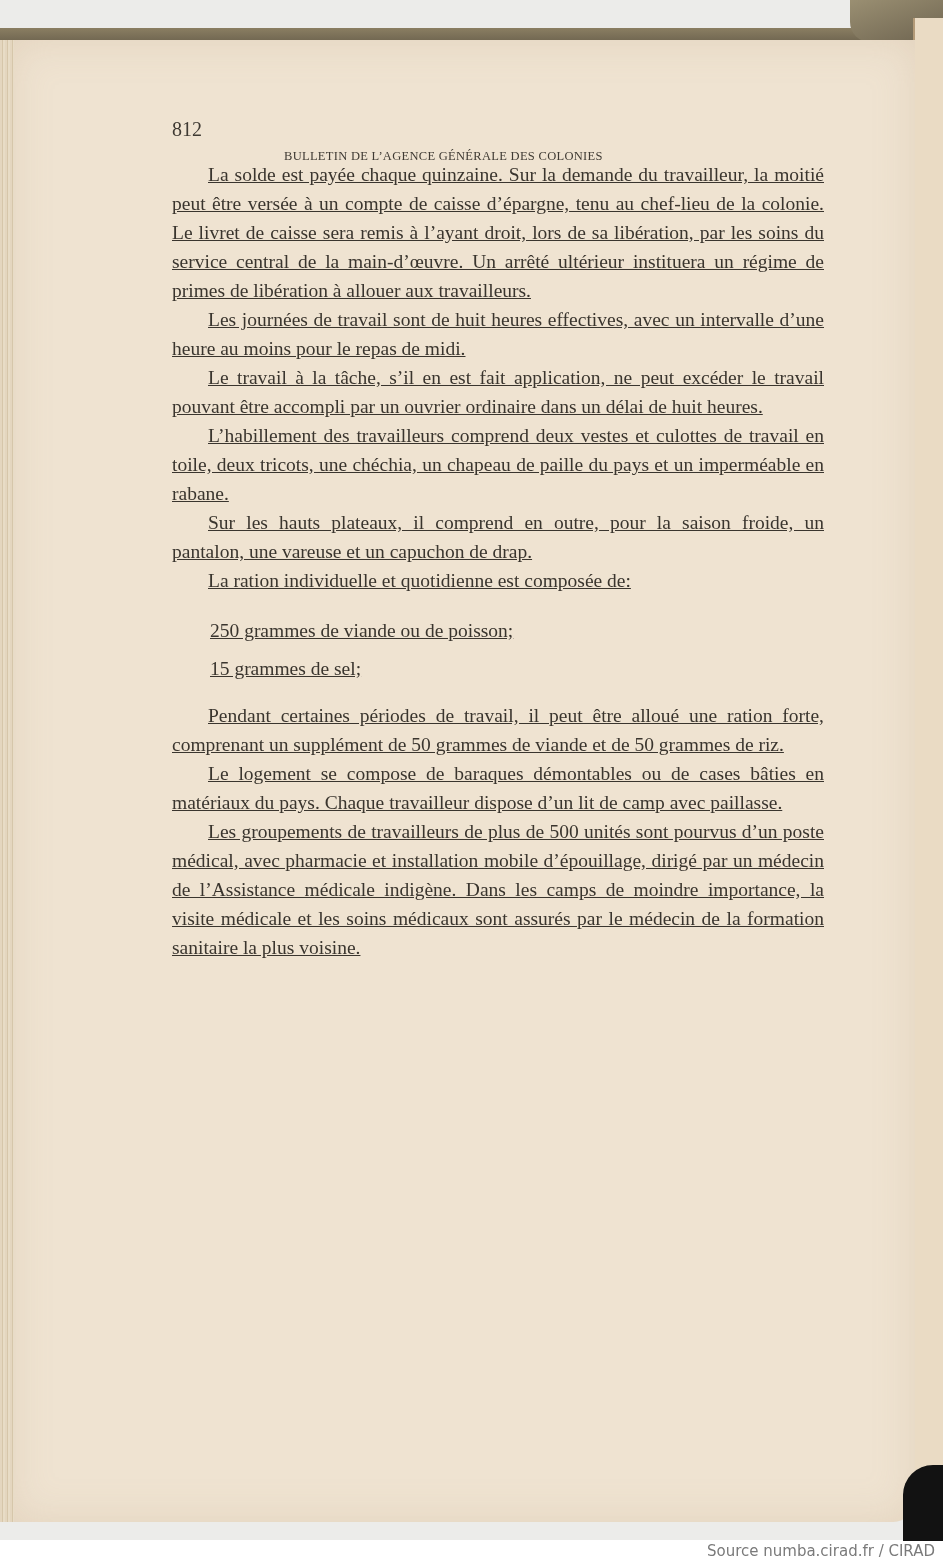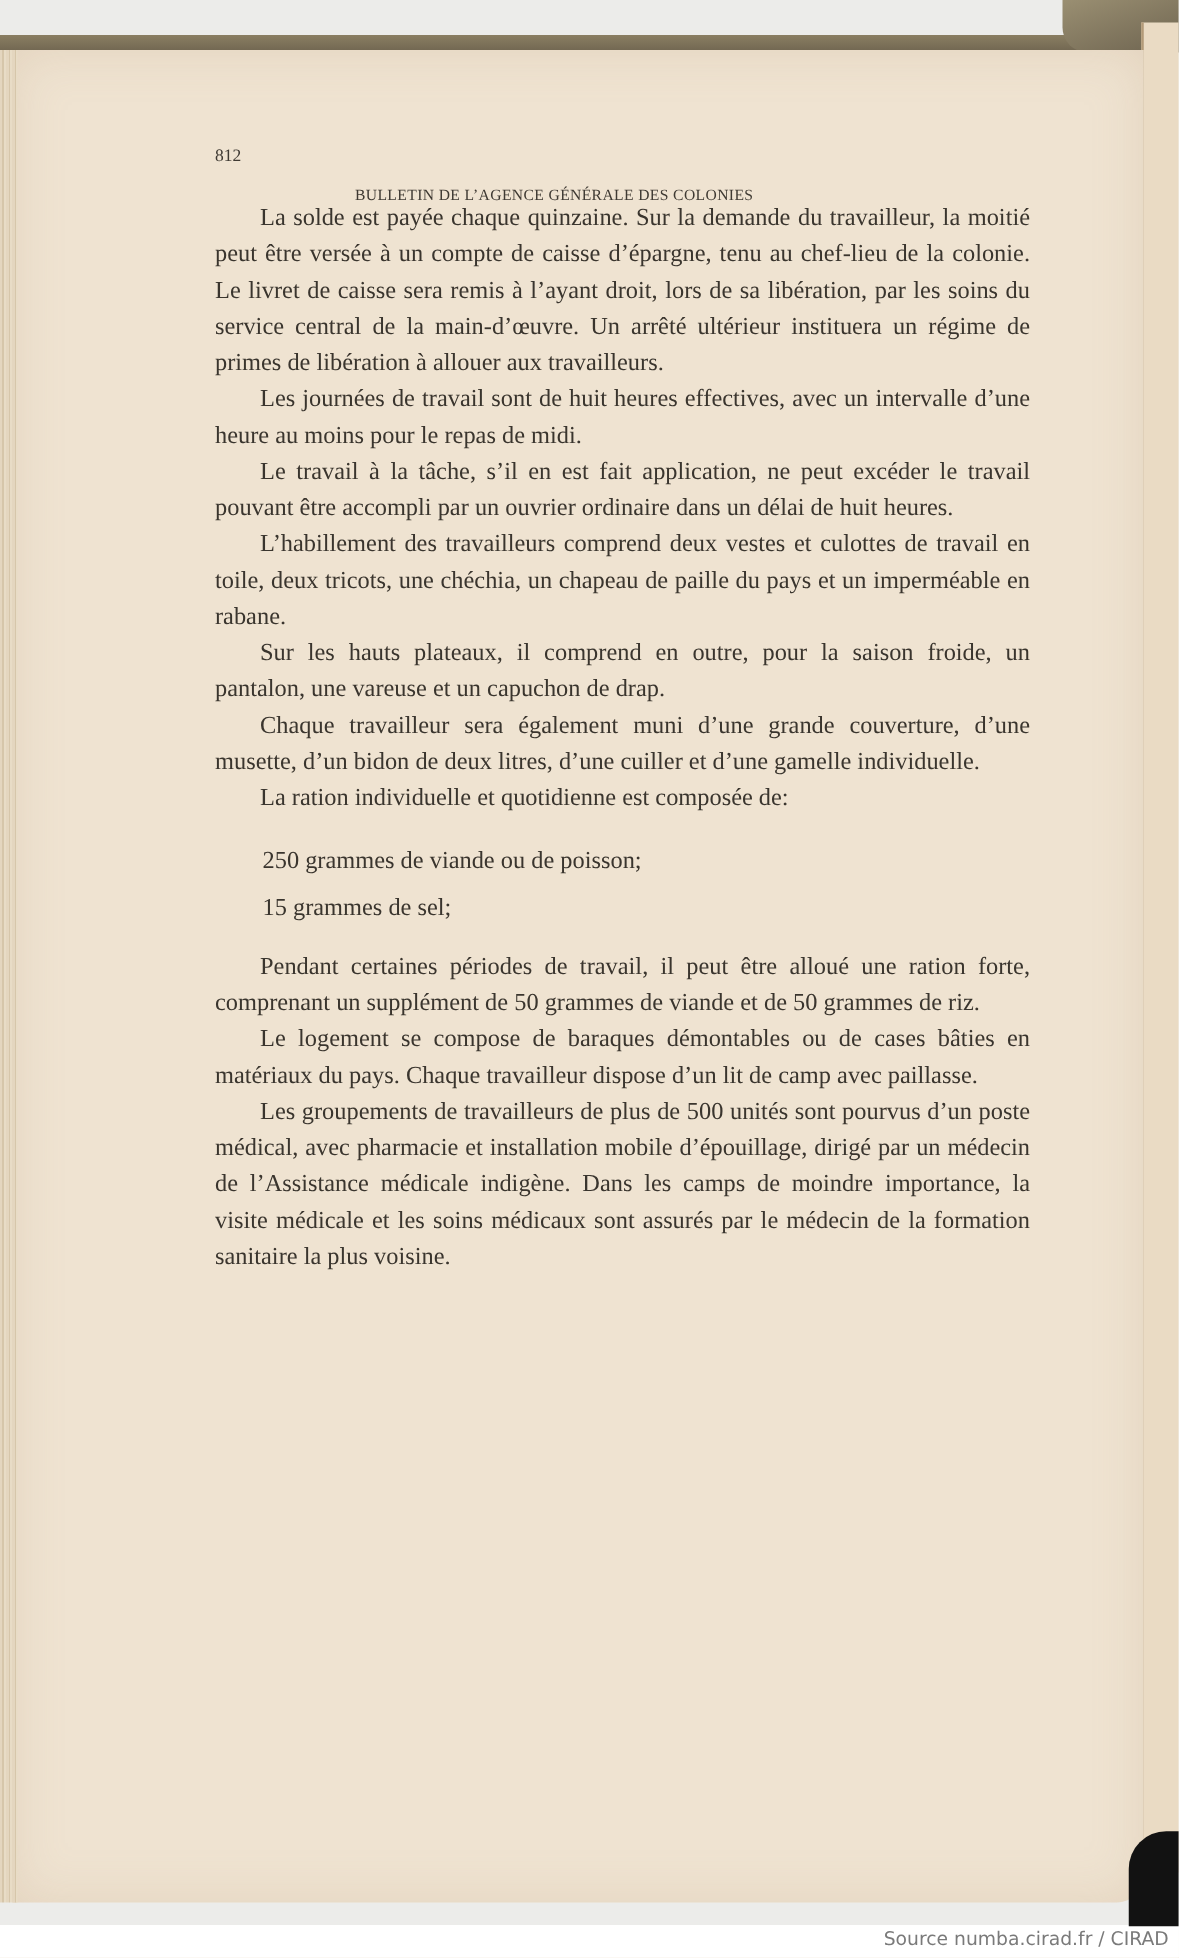--- a/index.html
+++ b/index.html
@@ -40,34 +40,35 @@
       background: #121212;
       border-radius: 30px 0 0 0;
     }
 
     .running-head {
       position: absolute; left: 172px; top: 118px; width: 650px; height: 20px;
       color: #3f3a33;
     }
     .page-number {
       position: absolute; left: 0; top: 0;
-      font-size: 14px; font-family: "Liberation Serif", serif;
+      font-size: 20px; font-family: "Liberation Serif", serif;
     }
     .head-title {
       position: absolute; left: 112px; top: 3px;
       font-size: 12.5px; letter-spacing: 0.3px;
       font-family: "Liberation Serif", serif; text-transform: uppercase; margin-top: 28px;
     }
 
     .text-block {
       position: absolute; left: 172px; top: 160px; width: 652px;
       color: #3a352e;
       font-family: "Liberation Serif", serif;
       font-size: 19.5px; line-height: 29px;
       text-align: justify;
+      text-decoration: underline;
     }
     .para { text-indent: 36px; }
     .ration-list { margin: 17px 0 14px 0; }
     .ration-item { padding-left: 38px; line-height: 37.5px; text-align: left; }
 
     .source-caption {
       position: absolute; right: 8px; top: 1542px;
       font-family: "DejaVu Sans", sans-serif; font-size: 15px;
       color: #7a7a7a;
     }
@@ -87,21 +88,20 @@
   <span class="page-number">812</span>
   <span class="head-title">BULLETIN DE L’AGENCE GÉNÉRALE DES COLONIES</span>
 </div>
 
 <div class="text-block">
   <p class="para">La solde est payée chaque quinzaine. Sur la demande du travailleur, la moitié peut être versée à un compte de caisse d’épargne, tenu au chef-lieu de la colonie. Le livret de caisse sera remis à l’ayant droit, lors de sa libération, par les soins du service central de la main-d’œuvre. Un arrêté ultérieur instituera un régime de primes de libération à allouer aux travailleurs.</p>
   <p class="para">Les journées de travail sont de huit heures effectives, avec un intervalle d’une heure au moins pour le repas de midi.</p>
   <p class="para">Le travail à la tâche, s’il en est fait application, ne peut excéder le travail pouvant être accompli par un ouvrier ordinaire dans un délai de huit heures.</p>
   <p class="para">L’habillement des travailleurs comprend deux vestes et culottes de travail en toile, deux tricots, une chéchia, un chapeau de paille du pays et un imperméable en rabane.</p>
   <p class="para">Sur les hauts plateaux, il comprend en outre, pour la saison froide, un pantalon, une vareuse et un capuchon de drap.</p>
-  <p class="para">Chaque travailleur sera également muni d’une grande couverture, d’une musette, d’un bidon de deux litres, d’une cuiller et d’une gamelle individuelle.</p>
   <p class="para">La ration individuelle et quotidienne est composée de:</p>
 
   <div class="ration-list">
     <div class="ration-item">250 grammes de viande ou de poisson;</div>
     <div class="ration-item">15 grammes de sel;</div>
   </div>
 
   <p class="para">Pendant certaines périodes de travail, il peut être alloué une ration forte, comprenant un supplément de 50 grammes de viande et de 50 grammes de riz.</p>
   <p class="para">Le logement se compose de baraques démontables ou de cases bâties en matériaux du pays. Chaque travailleur dispose d’un lit de camp avec paillasse.</p>
   <p class="para">Les groupements de travailleurs de plus de 500 unités sont pourvus d’un poste médical, avec pharmacie et installation mobile d’épouillage, dirigé par un médecin de l’Assistance médicale indigène. Dans les camps de moindre importance, la visite médicale et les soins médicaux sont assurés par le médecin de la formation sanitaire la plus voisine.</p>

